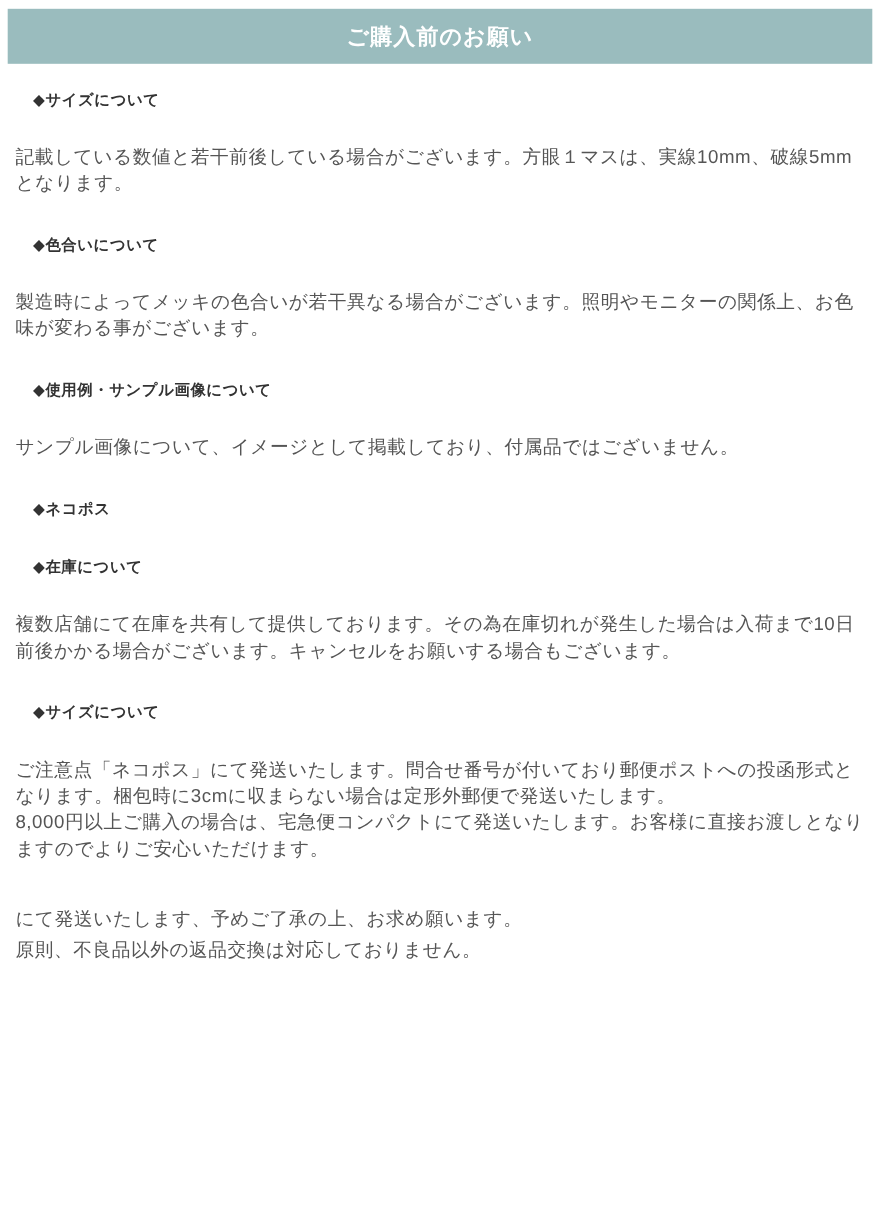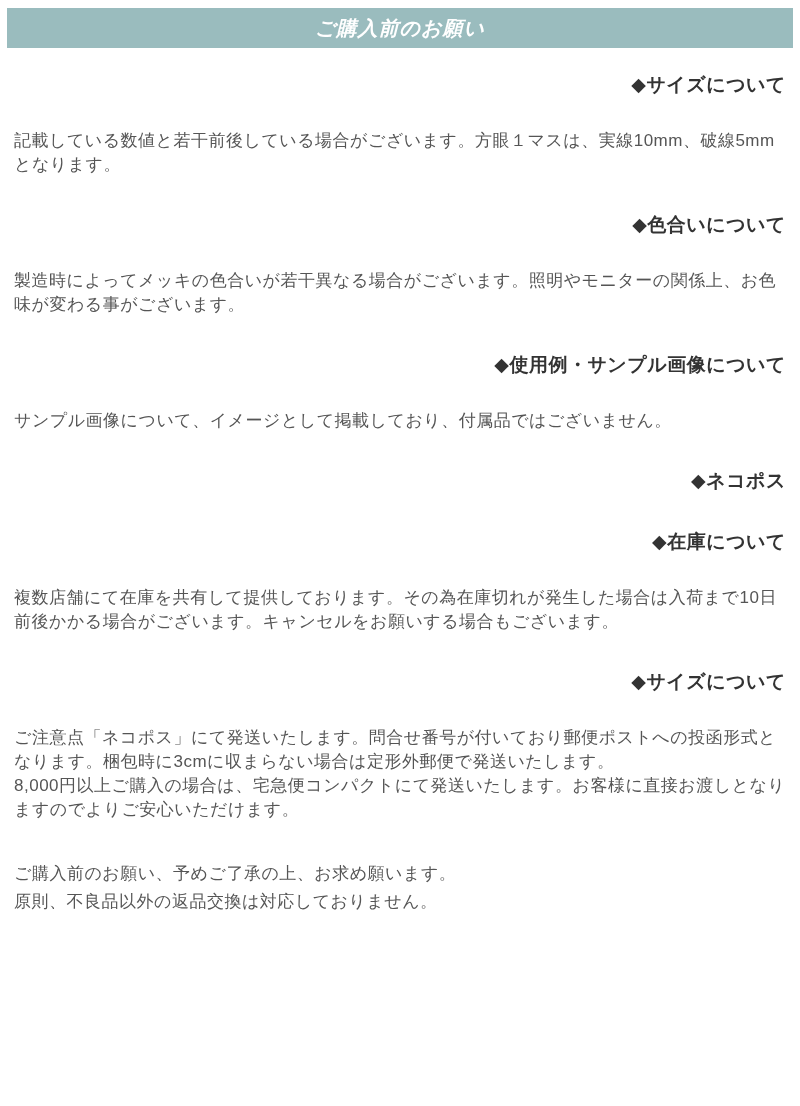--- a/index.html
+++ b/index.html
@@ -10,43 +10,41 @@
   }
   .page {
     width: 800px;
     height: 1106px;
     background: #ffffff;
     box-sizing: border-box;
     overflow: hidden;
   }
   .title-bar {
     margin: 8px 7px 0 7px;
-    height: 40px;
+    height: 50px;
     background: #9abcbe;
     display: flex;
     align-items: center;
     justify-content: center;
-    font-style: italic;
   }
   .title-bar .title-text {
     color: #ffffff;
     font-size: 20px;
     font-weight: bold;
     letter-spacing: 1px;
   }
   .content {
     padding: 0 14px;
   }
   .section-heading {
     margin: 35px 0 31px 16px;
-    font-size: 19px;
+    font-size: 14px;
     font-weight: bold;
     color: #333333;
     letter-spacing: 0.5px;
-    text-align: right;
   }
   .section-heading:first-of-type {
     margin-top: 24px;
   }
   .section-body {
     margin: 0;
     font-size: 17px;
     line-height: 24px;
     color: #555555;
     white-space: pre-line;
@@ -83,17 +81,17 @@
 
     <h2 class="section-heading">◆ネコポス</h2>
 
     <h2 class="section-heading">◆在庫について</h2>
     <p class="section-body">複数店舗にて在庫を共有して提供しております。その為在庫切れが発生した場合は入荷まで10日前後かかる場合がございます。キャンセルをお願いする場合もございます。</p>
 
     <h2 class="section-heading">◆サイズについて</h2>
     <p class="section-body">ご注意点「ネコポス」にて発送いたします。問合せ番号が付いており郵便ポストへの投函形式となります。梱包時に3cmに収まらない場合は定形外郵便で発送いたします。
 8,000円以上ご購入の場合は、宅急便コンパクトにて発送いたします。お客様に直接お渡しとなりますのでよりご安心いただけます。</p>
 
-    <p class="closing-body">ご購入前のお願い、予めご了承の上、お求め願います。
+    <p class="closing-body">にて発送いたします、予めご了承の上、お求め願います。
 原則、不良品以外の返品交換は対応しておりません。</p>
 
   </div>
 </div>
 
 </body></html>

